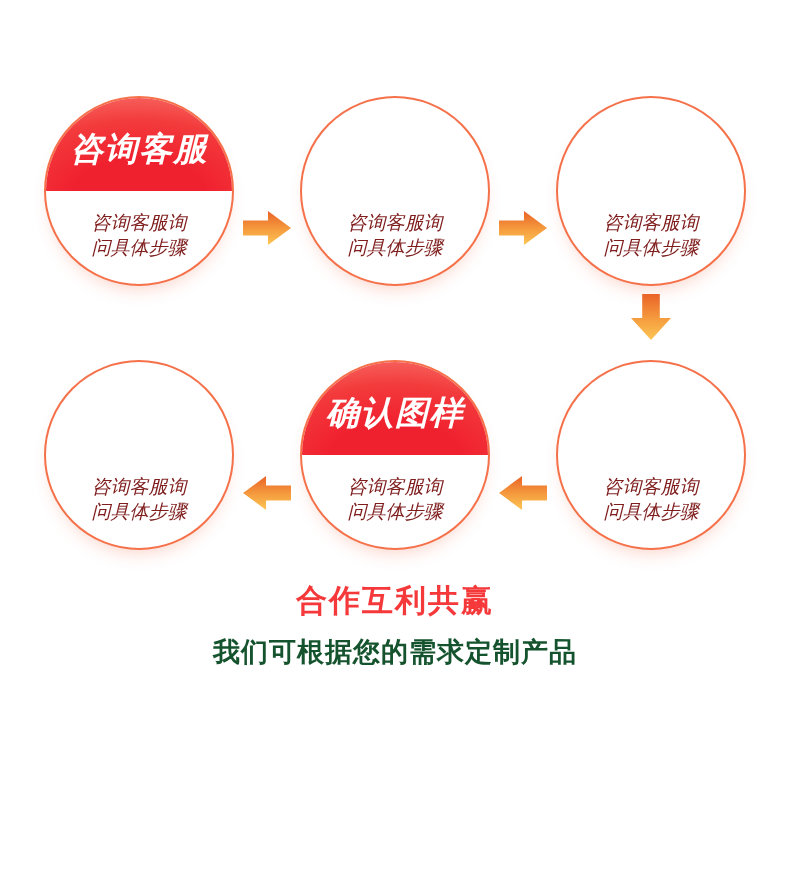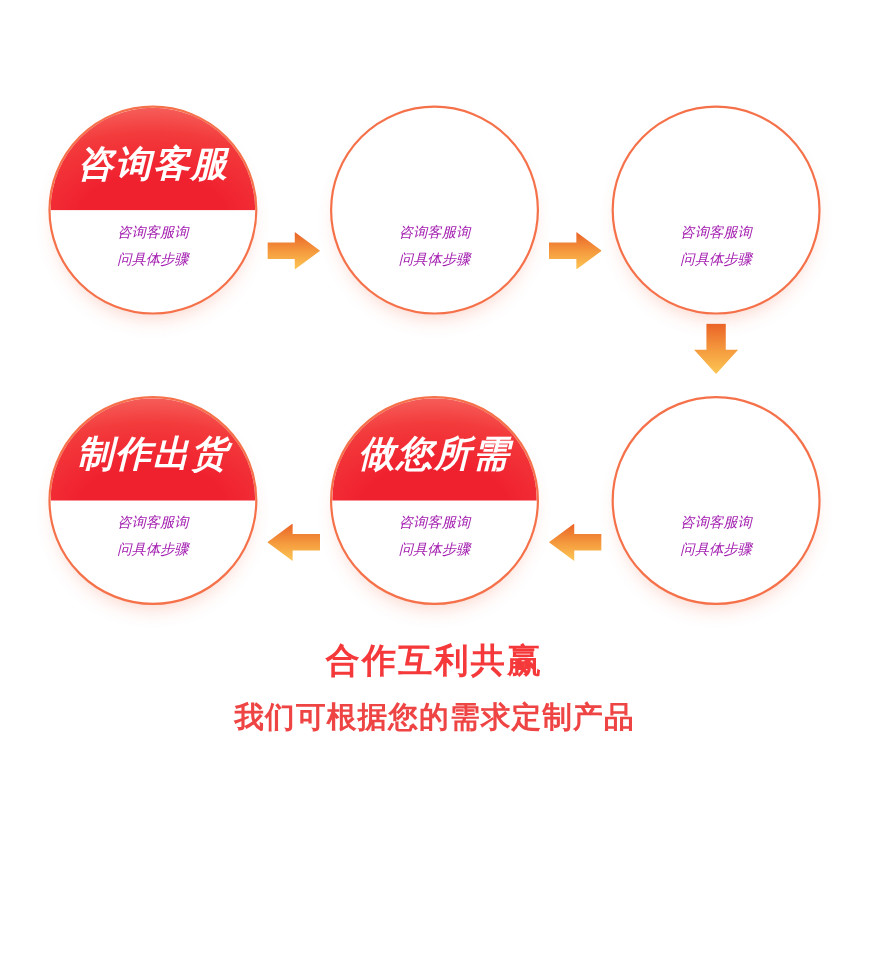--- a/index.html
+++ b/index.html
@@ -23,23 +23,23 @@
     box-shadow:0 10px 18px -8px rgba(243,100,64,0.30);
   }
   .circle-top {
     position:absolute; top:0; left:0; right:0; height:50%;
     background:radial-gradient(120% 135% at 50% 105%, #f0212f 30%, #f33b3c 60%, #f9887d 100%);
     display:flex; align-items:flex-end; justify-content:center;
     padding-bottom:19px; box-sizing:border-box;
   }
   .circle-title { color:#fff; font-size:33px; font-weight:700; letter-spacing:1.5px; white-space:nowrap; }
   .circle-desc {
-    position:absolute; top:100px; left:0; width:100%;
-    text-align:center; font-size:13px; line-height:25px;
-    color:#a21caf; font-weight:500;
+    position:absolute; top:112px; left:0; width:100%;
+    text-align:center; font-size:19px; line-height:25px;
+    color:#7f1d1d; font-weight:500;
   }
 
   
   .arrow { background:linear-gradient(180deg,#ea6227 0%,#f59d3f 55%,#fcc654 100%); flex:0 0 auto; }
   .arrow-right {
     width:48px; height:34px; margin-top:74px;
     clip-path:polygon(0 28%,52% 28%,52% 0,100% 50%,52% 100%,52% 72%,0 72%);
   }
   .arrow-left {
     width:48px; height:34px; margin-top:76px;
@@ -48,21 +48,21 @@
   .connector { position:relative; height:74px; }
   .arrow-down {
     position:absolute; left:631px; top:8px; width:40px; height:46px;
     background:linear-gradient(180deg,#ea6227 0%,#f59d3f 55%,#fcc654 100%);
     clip-path:polygon(28% 0,72% 0,72% 52%,100% 52%,50% 100%,0 52%,28% 52%);
   }
 
   
   .footer { text-align:center; margin-top:30px; }
   .slogan { color:#f5393b; font-size:31px; font-weight:800; letter-spacing:2px; }
-  .subtitle { margin-top:12px; color:#ef4444; font-size:27px; font-weight:600; letter-spacing:1px; }
+  .subtitle { margin-top:12px; color:#14532d; font-size:27px; font-weight:600; letter-spacing:1px; }
 </style>
 </head>
 <body>
 
 <div class="page">
 
 
   <div class="flow-row row1">
     <div class="circle">
       <div class="circle-top">
@@ -92,34 +92,31 @@
       </div>
     </div>
   </div>
 
   <div class="connector">
     <div class="arrow-down"></div>
   </div>
 
   <div class="flow-row row2">
     <div class="circle">
-      <div class="circle-top">
-        <span class="circle-title">制作出货</span>
-      </div>
       <div class="circle-desc">
         <span>咨询客服询</span><br>
         <span>问具体步骤</span>
       </div>
     </div>
 
     <div class="arrow arrow-left"></div>
 
     <div class="circle">
       <div class="circle-top">
-        <span class="circle-title">做您所需</span>
+        <span class="circle-title">确认图样</span>
       </div>
       <div class="circle-desc">
         <span>咨询客服询</span><br>
         <span>问具体步骤</span>
       </div>
     </div>
 
     <div class="arrow arrow-left"></div>
 
     <div class="circle">

